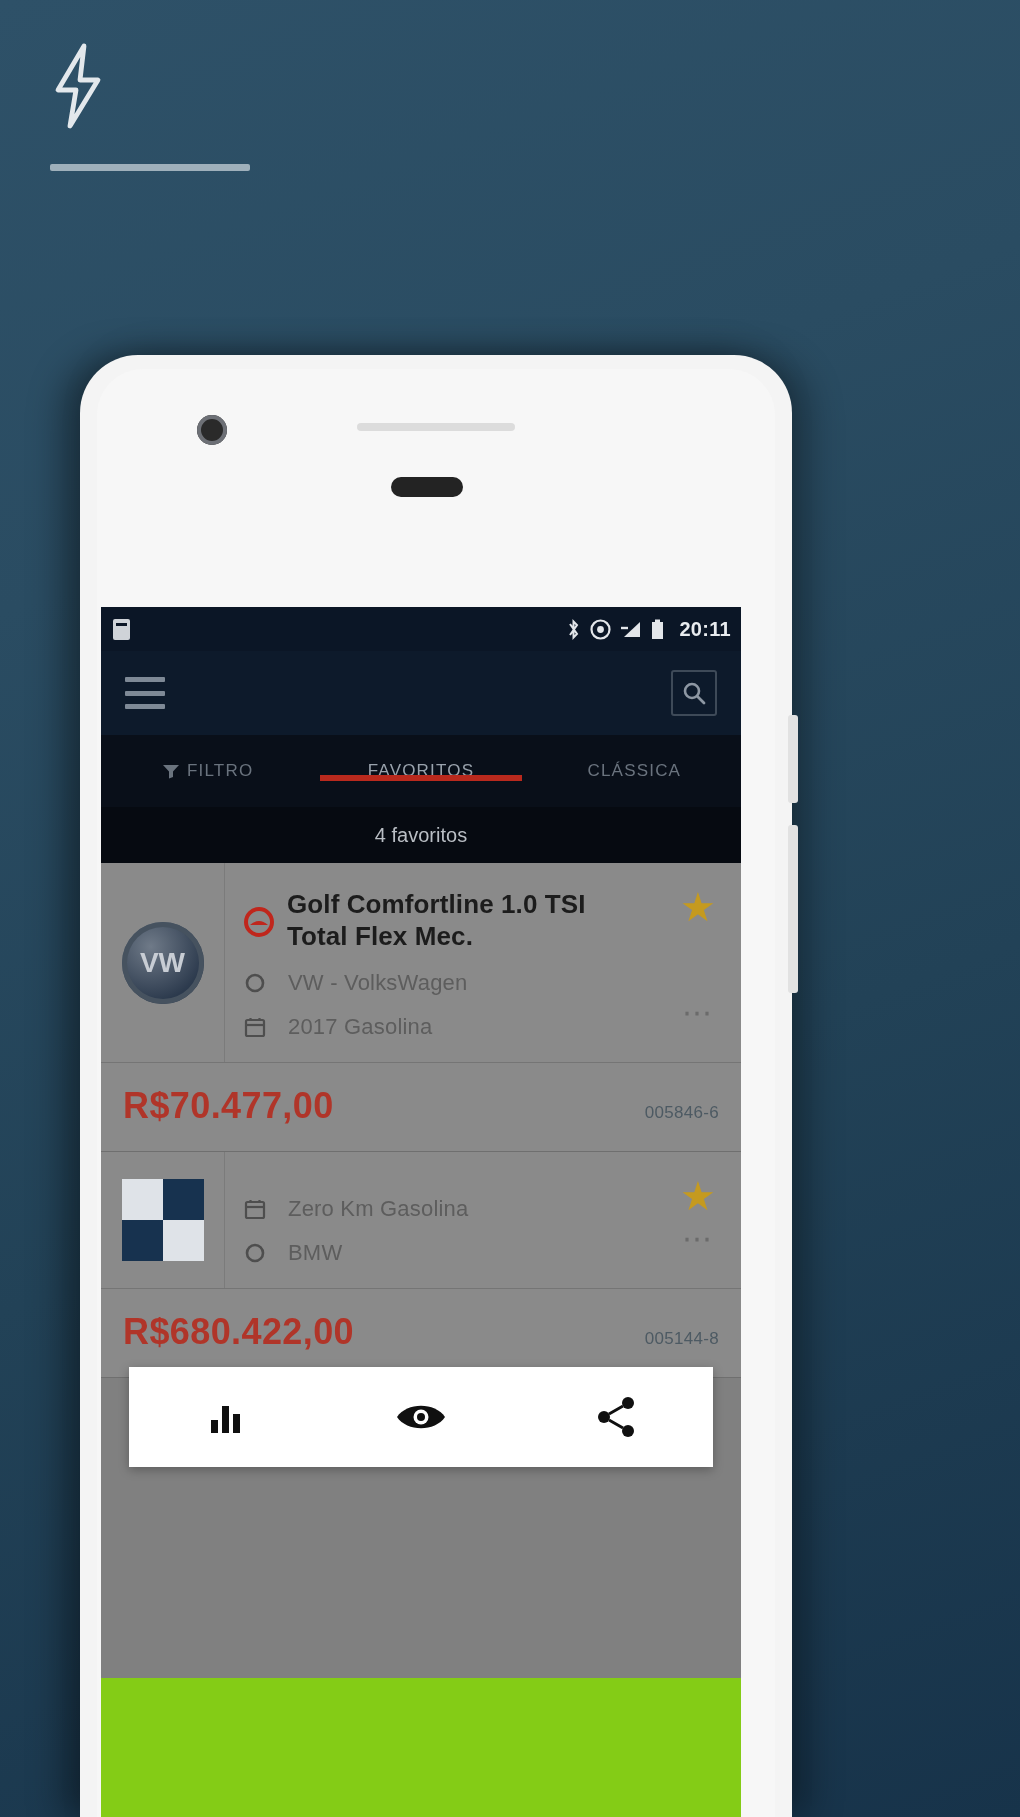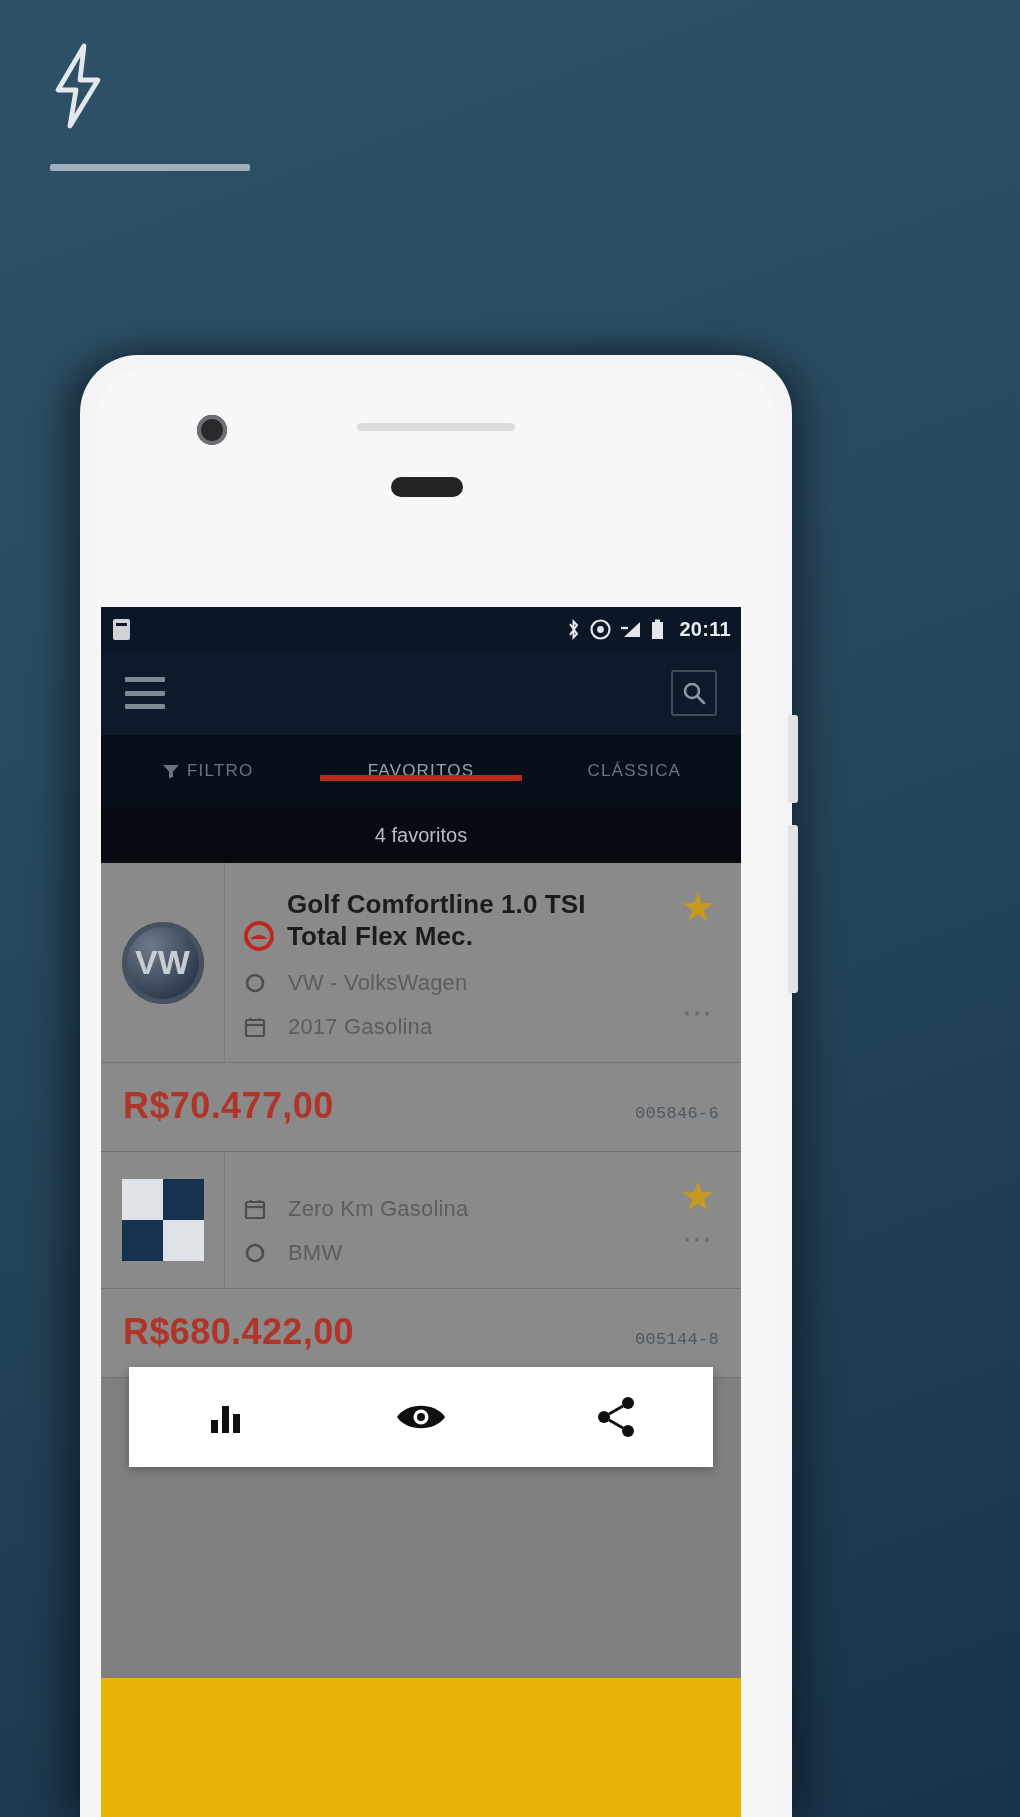--- a/index.html
+++ b/index.html
@@ -69,21 +69,21 @@
   .side-btn-2 {
     position:absolute; right:-6px; top:470px;
     width:10px; height:168px; border-radius:3px;
     background:#e2e2e2;
   }
 
   
   .screen {
     position:absolute; left:4px; top:238px;
     width:640px; height:1210px;
-    background:#eab308;
+    background:#84cc16;
     overflow:hidden;
   }
 
   .statusbar {
     height:44px;
     background:#0b1626;
     display:flex; align-items:center;
     padding:0 10px 0 12px;
     position:relative;
   }
@@ -162,35 +162,35 @@
     display:flex; align-items:center; justify-content:center;
     background:#8a8a8a;
     border-right:1px solid #7b7b7b;
   }
   .logo-vw, .logo-bmw {
     width:82px; height:82px; border-radius:50%;
     position:relative;
     background:radial-gradient(circle at 35% 30%, #6f7a88, #2c3a4d 70%);
     box-shadow:inset 0 0 0 5px #46525f;
     display:flex; align-items:center; justify-content:center;
-    color:#c8cdd4; font-size:34px; font-weight:700;
+    color:#c8cdd4; font-size:28px; font-weight:700;
     font-family:"Liberation Sans", sans-serif;
   }
   .logo-bmw {
     background:radial-gradient(circle at 40% 35%, #4a5563, #121820 72%);
     box-shadow:inset 0 0 0 6px #1b222c;
   }
   .logo-bmw .q { position:absolute; width:50%; height:50%; }
   .logo-bmw .q1 { left:0; top:0; background:#dfe3e8; }
   .logo-bmw .q2 { right:0; top:0; background:#17324f; }
   .logo-bmw .q3 { left:0; bottom:0; background:#17324f; }
   .logo-bmw .q4 { right:0; bottom:0; background:#dfe3e8; }
 
   .card-body { flex:1; padding:26px 16px 22px 18px; min-width:0; }
-  .card-title-row { display:flex; align-items:flex-end; gap:12px; }
+  .card-title-row { display:flex; align-items:center; gap:12px; }
   .brand-mark { flex:0 0 auto; margin-top:3px; }
   .card-title {
     font-size:26px; font-weight:700; color:#1c1c1c;
     line-height:1.22; letter-spacing:.1px;
   }
   .meta-row { display:flex; align-items:center; gap:21px; margin-top:18px; }
   .meta-row:first-of-type { margin-top:20px; }
   .meta-text { font-size:22px; color:#5d5d5d; letter-spacing:.2px; }
 
   .card-right {
@@ -202,21 +202,21 @@
   .star { font-size:40px; color:#c59a1f; line-height:1; }
   .dots { color:#6b6b6b; font-size:30px; letter-spacing:2px; line-height:1; }
 
   .price-row {
     display:flex; align-items:baseline; justify-content:space-between;
     padding:22px 22px 24px 22px;
     background:#8a8a8a;
     border-bottom:1px solid #6f6f6f;
   }
   .price { font-size:36px; font-weight:700; color:#b03529; letter-spacing:.4px; }
-  .price-code { font-size:17px; color:#4d5a63; letter-spacing:.3px;font-family:Liberation Mono, monospace; }
+  .price-code { font-size:17px; color:#4d5a63; letter-spacing:.3px; }
 
   
   .sheet {
     position:absolute;
     left:28px; top:760px;
     width:584px; height:100px;
     background:#ffffff;
     display:flex; align-items:center;
     box-shadow:0 3px 10px rgba(0,0,0,.28);
   }

